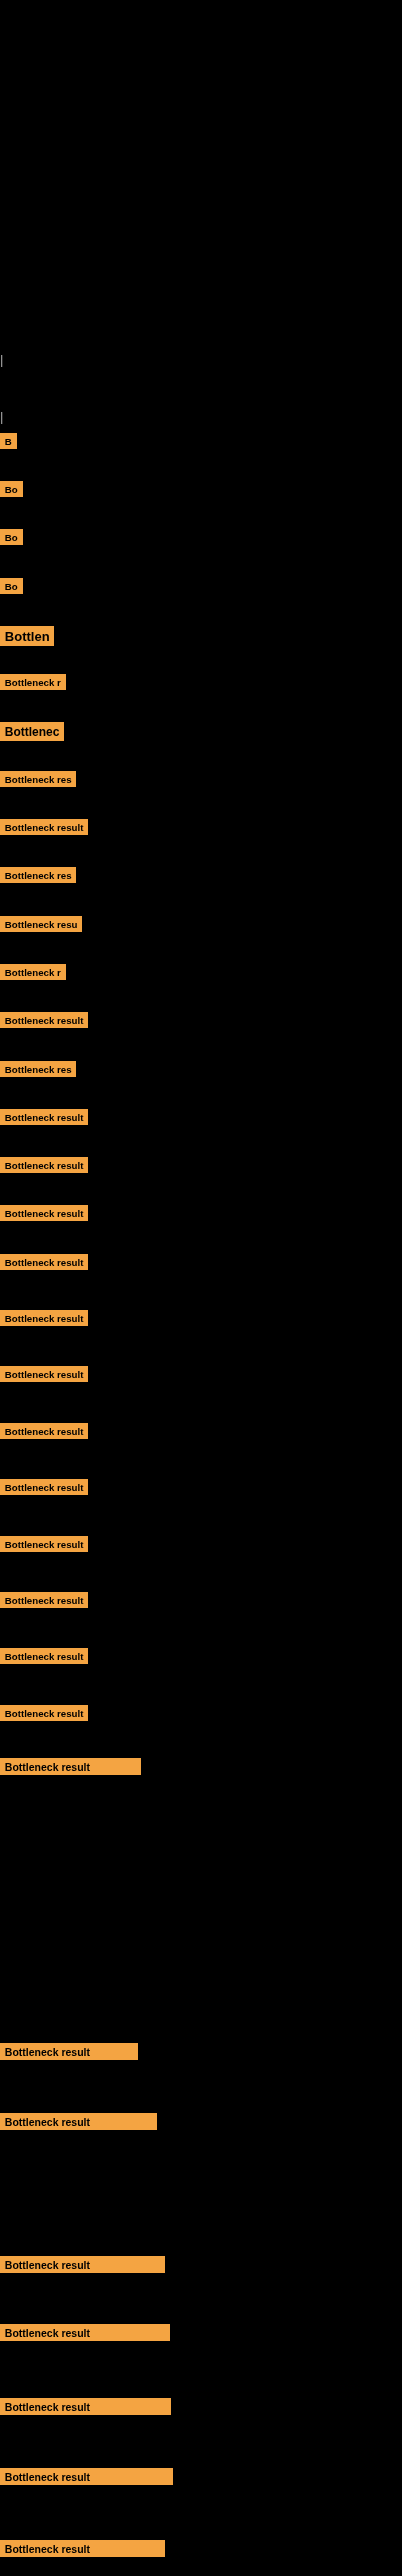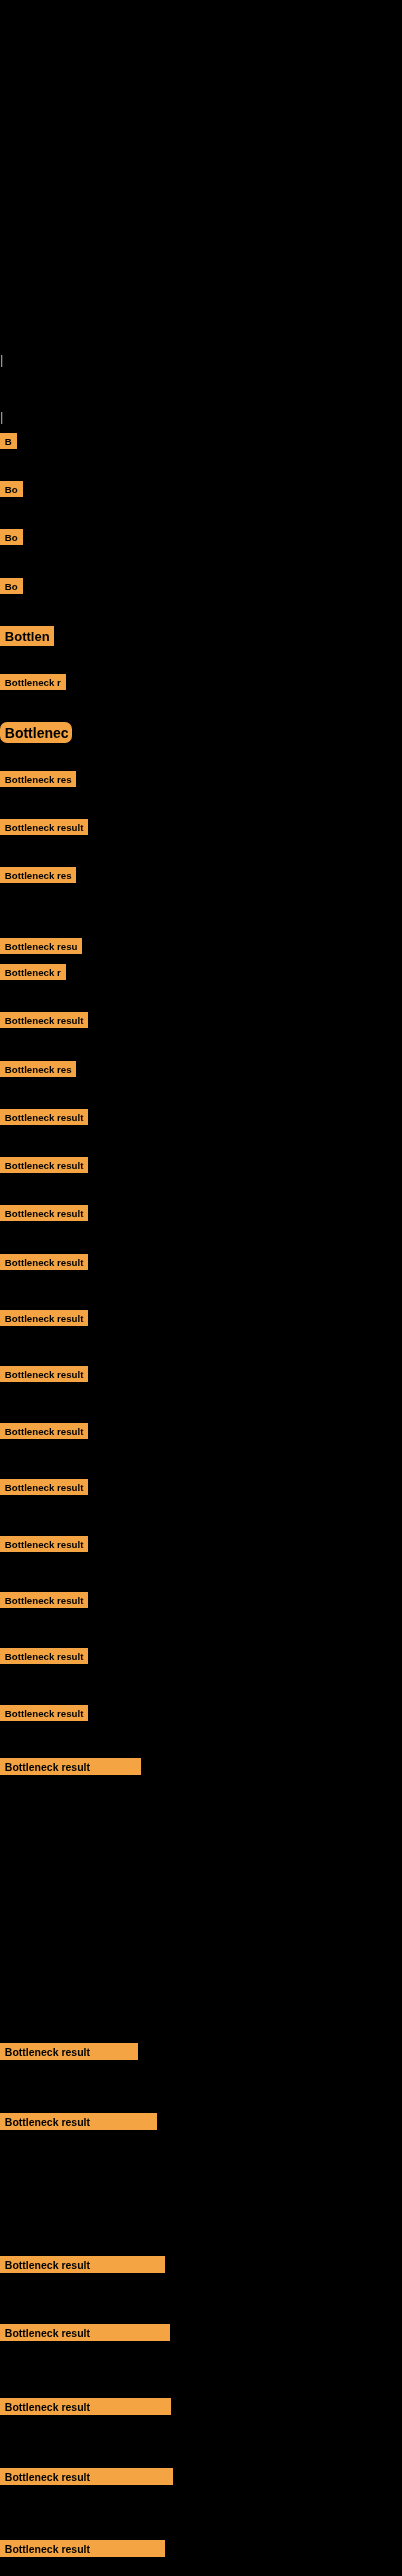--- a/index.html
+++ b/index.html
@@ -36,25 +36,25 @@
 
 <div class="site-title"></div>
 
 <div id="labels-container" style="position:relative; width:100%; height:2576px;">
 <div class="orange-label" style="top: 427px; left: 0px; max-width: 31px; font-size: 9.7px;">B</div>
     <div class="orange-label" style="top: 475px; left: 0px; max-width: 34px; font-size: 9.7px;">Bo</div>
     <div class="orange-label" style="top: 523px; left: 0px; max-width: 34px; font-size: 9.7px;">Bo</div>
     <div class="orange-label" style="top: 572px; left: 0px; max-width: 34px; font-size: 9.7px;">Bo</div>
     <div class="orange-label" style="top: 620px; left: 0px; max-width: 60px; font-size: 13px;">Bottlen</div>
     <div class="orange-label" style="top: 668px; left: 0px; max-width: 89px; font-size: 9.7px;">Bottleneck r</div>
-    <div class="orange-label" style="top: 716px; left: 0px; max-width: 72px; font-size: 14px; border-radius: 7px;">Bottlenec</div>
+    <div class="orange-label" style="top: 716px; left: 0px; max-width: 72px; font-size: 12px;">Bottlenec</div>
     <div class="orange-label" style="top: 765px; left: 0px; max-width: 101px; font-size: 9.7px;">Bottleneck res</div>
     <div class="orange-label" style="top: 813px; left: 0px; max-width: 117px; font-size: 9.7px;">Bottleneck result</div>
     <div class="orange-label" style="top: 861px; left: 0px; max-width: 105px; font-size: 9.7px;">Bottleneck res</div>
-    <div class="orange-label" style="top: 932px; left: 0px; max-width: 109px; font-size: 9.7px;">Bottleneck resu</div>
+    <div class="orange-label" style="top: 910px; left: 0px; max-width: 109px; font-size: 9.7px;">Bottleneck resu</div>
     <div class="orange-label" style="top: 958px; left: 0px; max-width: 90px; font-size: 9.7px;">Bottleneck r</div>
     <div class="orange-label" style="top: 1006px; left: 0px; max-width: 121px; font-size: 9.7px;">Bottleneck result</div>
     <div class="orange-label" style="top: 1055px; left: 0px; max-width: 106px; font-size: 9.7px;">Bottleneck res</div>
     <div class="orange-label" style="top: 1103px; left: 0px; max-width: 125px; font-size: 9.7px;">Bottleneck result</div>
     <div class="orange-label" style="top: 1151px; left: 0px; max-width: 127px; font-size: 9.7px;">Bottleneck result</div>
     <div class="orange-label" style="top: 1199px; left: 0px; max-width: 133px; font-size: 9.7px;">Bottleneck result</div>
     <div class="orange-label" style="top: 1248px; left: 0px; max-width: 135px; font-size: 9.7px;">Bottleneck result</div>
     <div class="orange-label" style="top: 1304px; left: 0px; max-width: 137px; font-size: 9.7px;">Bottleneck result</div>
     <div class="orange-label" style="top: 1360px; left: 0px; max-width: 141px; font-size: 9.7px;">Bottleneck result</div>
     <div class="orange-label" style="top: 1417px; left: 0px; max-width: 143px; font-size: 9.7px;">Bottleneck result</div>

